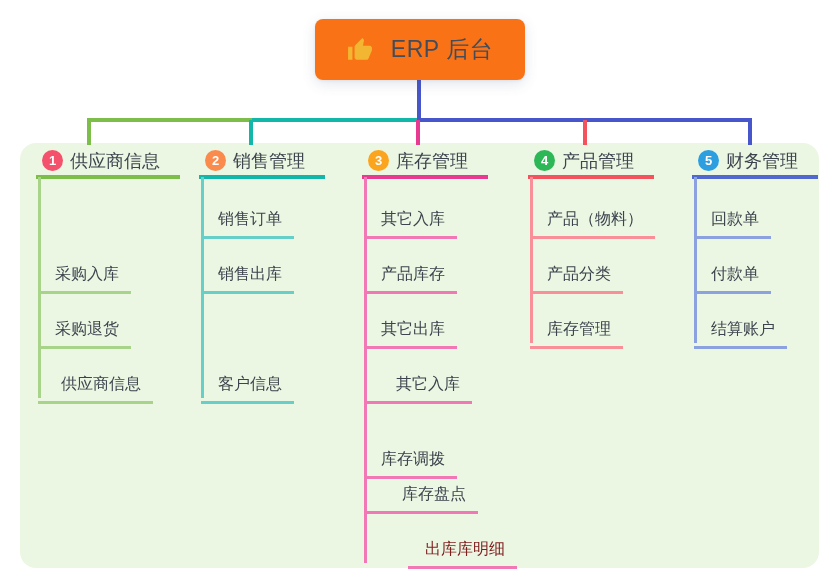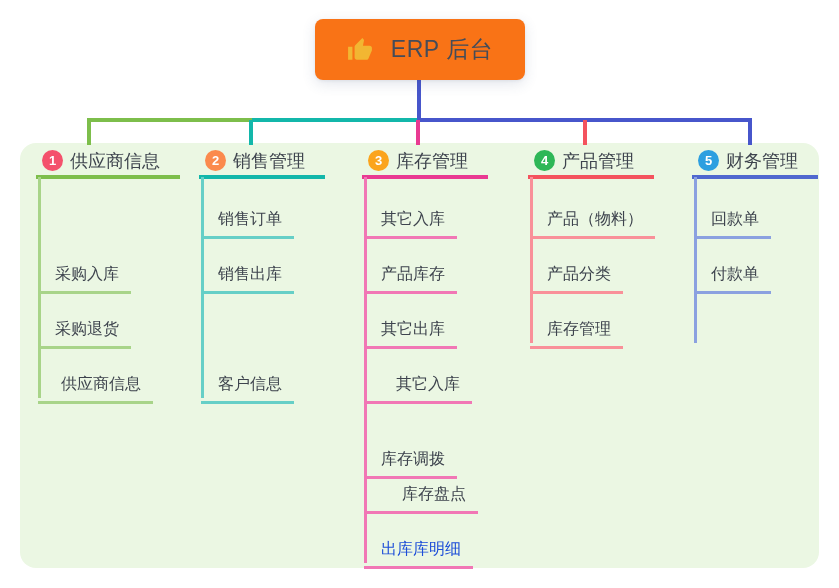--- a/index.html
+++ b/index.html
@@ -112,22 +112,23 @@
   <div class="child c2 r0" style="border-color: rgb(102, 207, 199); color: rgb(62, 68, 78);">销售订单</div>
   <div class="child c2 r1" style="border-color: rgb(102, 207, 199); color: rgb(62, 68, 78);">销售出库</div>
   <div class="child c2 r3" style="border-color: rgb(102, 207, 199); color: rgb(62, 68, 78);">客户信息</div>
 
   <div class="child c3 r0" style="border-color: rgb(241, 119, 181); color: rgb(62, 68, 78);">其它入库</div>
   <div class="child c3 r1" style="border-color: rgb(241, 119, 181); color: rgb(62, 68, 78);">产品库存</div>
   <div class="child c3 r2" style="border-color: rgb(241, 119, 181); color: rgb(62, 68, 78);">其它出库</div>
   <div class="child c3 r3" style="border-color: rgb(241, 119, 181); color: rgb(62, 68, 78); padding-left: 32px;">其它入库</div>
   <div class="child c3 r4" style="border-color: rgb(241, 119, 181); color: rgb(62, 68, 78);">库存调拨</div>
   <div class="child c3 r5" style="border-color: rgb(241, 119, 181); color: rgb(62, 68, 78); padding-left: 38px;">库存盘点</div>
-  <div class="child c3 r6" style="border-color: rgb(241, 119, 181); color: #1d4ed8;">出库库明细</div>
+  <div class="child c3 r6" style="border-color: rgb(241, 119, 181); color: #7f1d1d; margin-left: 44px;">出库库明细</div>
 
   <div class="child c4 r0" style="border-color: rgb(249, 144, 153); color: rgb(62, 68, 78);">产品（物料）</div>
   <div class="child c4 r1" style="border-color: rgb(249, 144, 153); color: rgb(62, 68, 78);">产品分类</div>
   <div class="child c4 r2" style="border-color: rgb(249, 144, 153); color: rgb(62, 68, 78);">库存管理</div>
 
   <div class="child c5 r0" style="border-color: rgb(139, 161, 224); color: rgb(62, 68, 78);">回款单</div>
   <div class="child c5 r1" style="border-color: rgb(139, 161, 224); color: rgb(62, 68, 78);">付款单</div>
+  <div class="child c5 r2" style="border-color: rgb(139, 161, 224); color: rgb(62, 68, 78);">结算账户</div>
 
 </div>
 
 </body></html>

